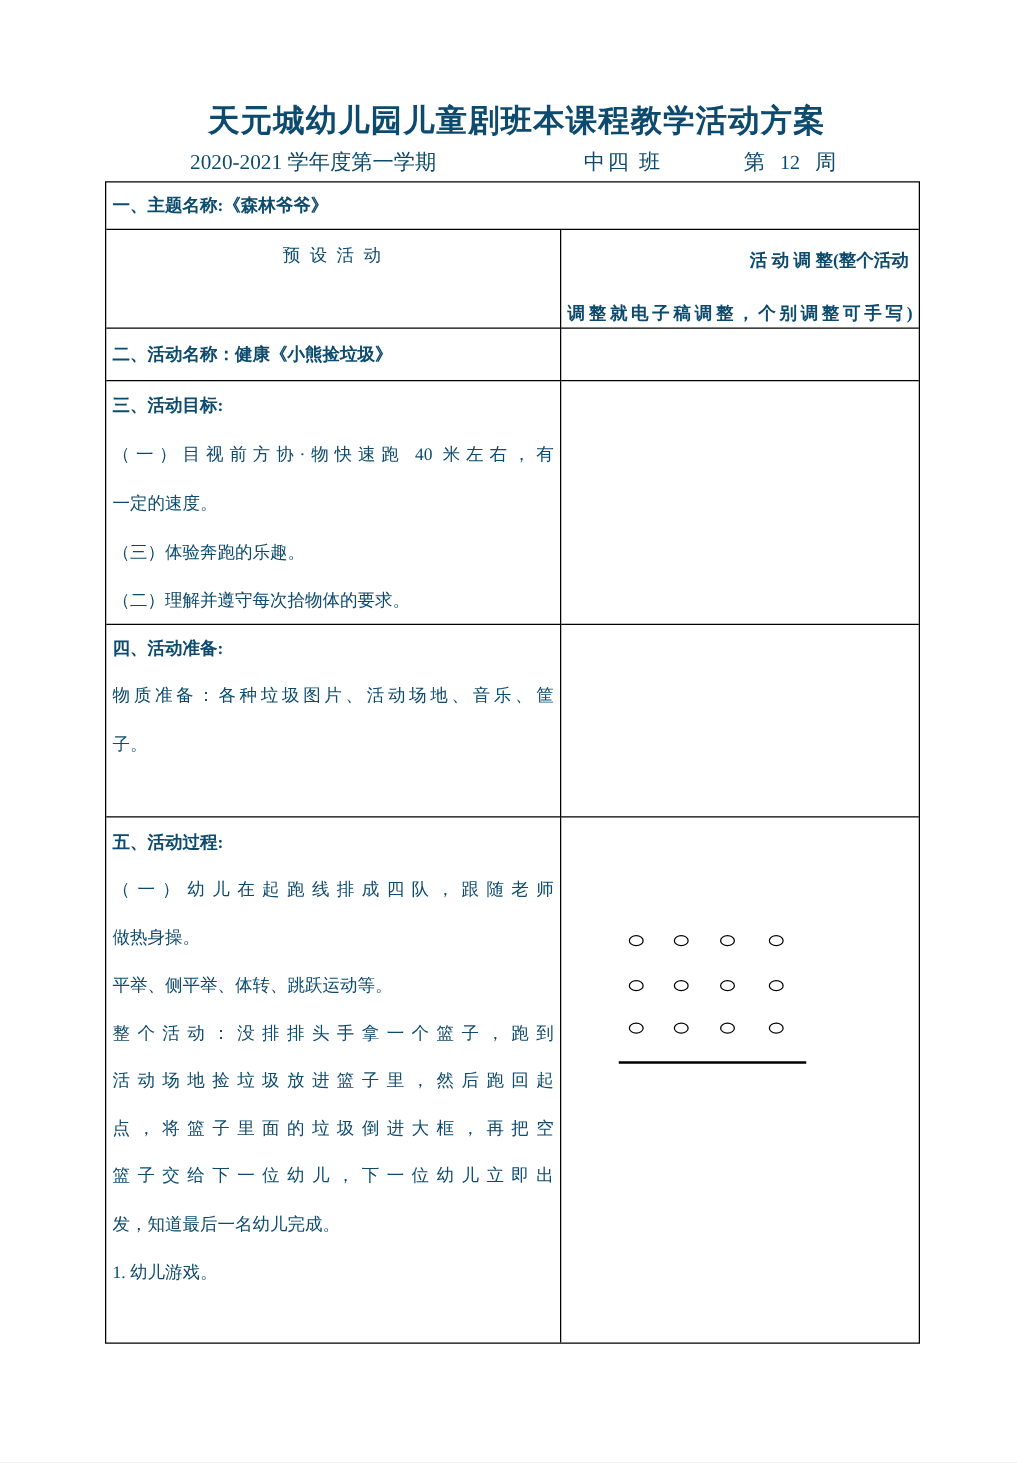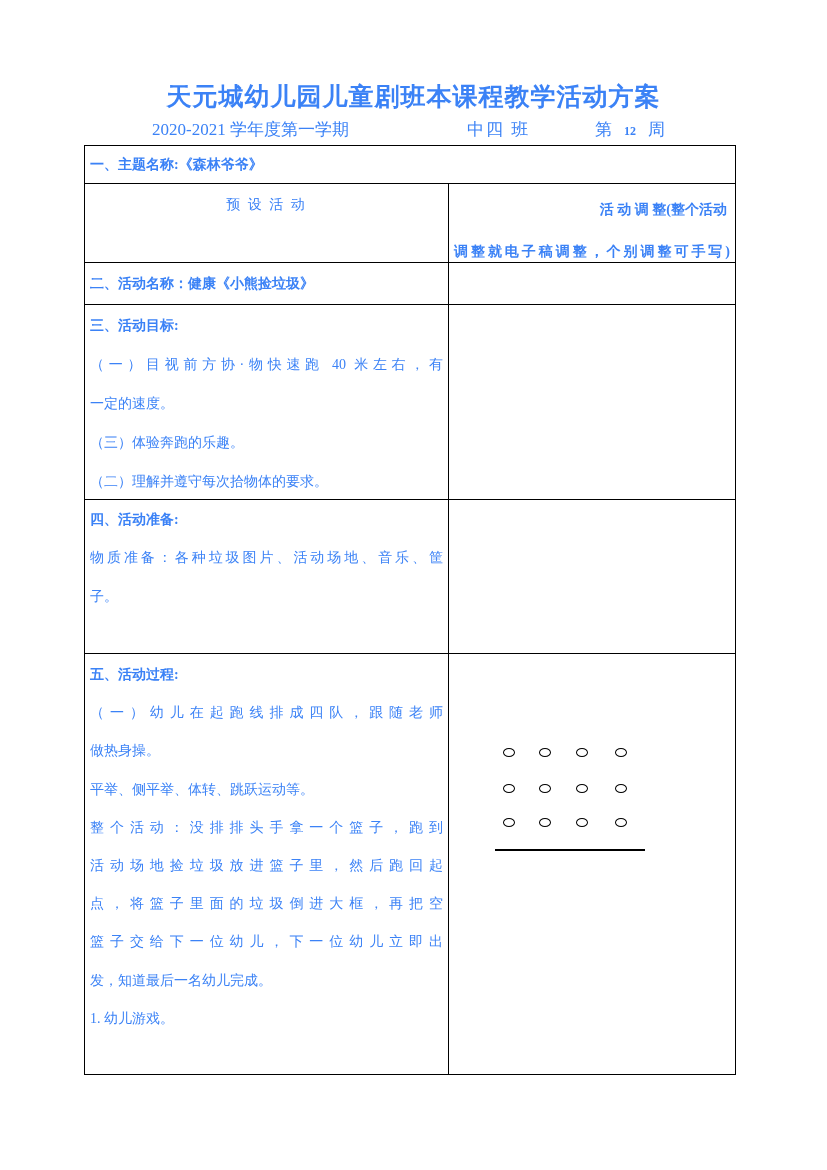--- a/index.html
+++ b/index.html
@@ -1,30 +1,30 @@
 <!DOCTYPE html>
 <html><head>
 <meta charset="utf-8">
 <style>
   html,body{margin:0;padding:0;background:#e8e8e8;}
   .page{
     position:relative;width:827px;height:1170px;margin:0 auto;
-    background:#ffffff;color:#3b82f6;overflow:hidden;
+    background:#ffffff;color:#0c4a6e;overflow:hidden;
     font-family:"Liberation Serif","DejaVu Serif",serif;
   }
   .doc-title{
     position:absolute;top:80px;left:0;width:100%;
     text-align:center;font-size:25px;font-weight:bold;letter-spacing:1px;
     font-family:"Liberation Sans","DejaVu Sans",sans-serif;
   }
   .subtitle{position:absolute;top:118px;left:0;width:100%;height:24px;font-size:17px;}
   .subtitle .term{position:absolute;left:152px;top:0;}
   .subtitle .klass{position:absolute;left:467px;top:0;letter-spacing:2px;}
   .subtitle .week{position:absolute;left:595px;top:0;}
-  .subtitle .week .wn{font-weight:bold;margin:0 12px;font-size:12px;}
+  .subtitle .week .wn{font-weight:normal;margin:0 12px;font-size:16px;}
   .doc-table{
     position:absolute;left:84px;top:145px;width:652px;height:930px;
     display:grid;border:1px solid #000;box-sizing:border-box;
     grid-template-columns:364px 1fr;
     grid-template-rows:38px 79px 42px 195px 154px 1fr;
     font-size:14px;
   }
   .cell{box-sizing:border-box;border-bottom:1px solid #000;padding:0 5px;overflow:hidden;}
   .cL{border-right:1px solid #000;}
   .lastrow{border-bottom:none;}

